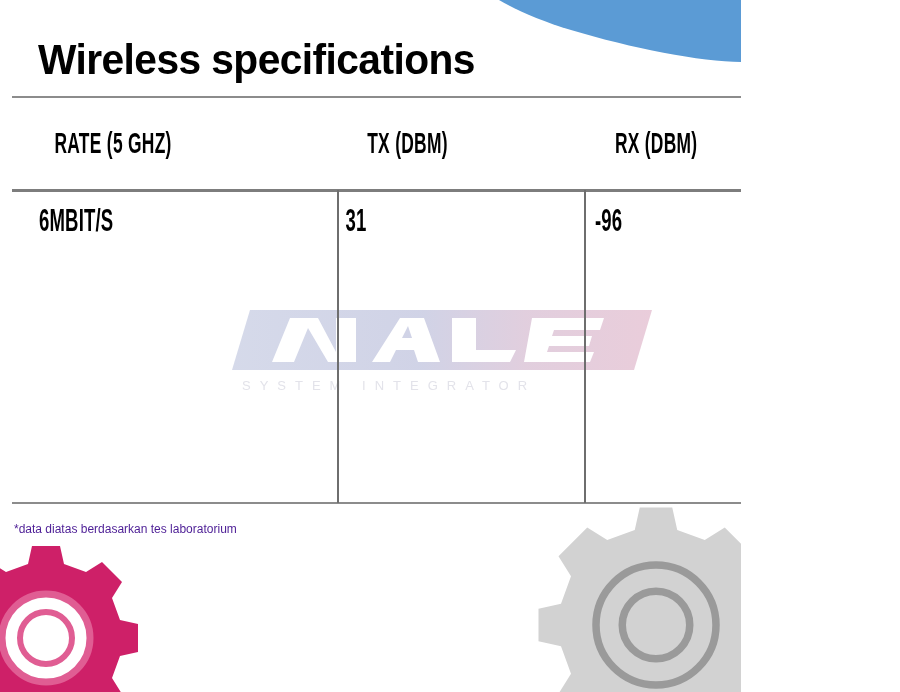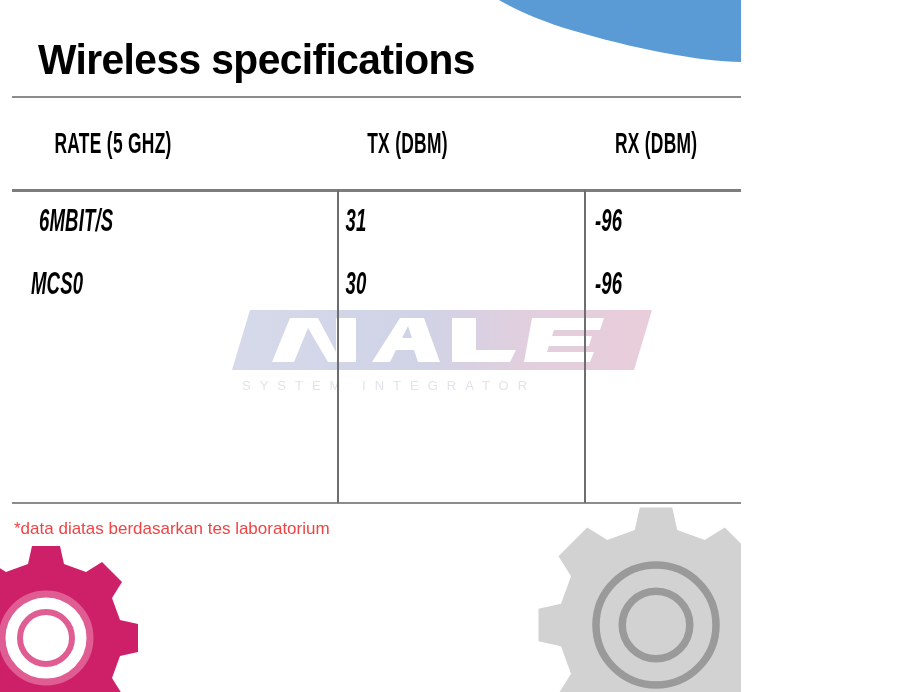--- a/index.html
+++ b/index.html
@@ -135,41 +135,40 @@
   }
   thead th {
     height: 93px;
     font-size: 27px;
     letter-spacing: 0.5px;
   }
   tbody td {
     height: 63px;
     font-size: 28px;
     letter-spacing: 0.3px;
-    font-style: italic;
   }
   .cond {
     display: inline-block;
     transform: scaleX(0.58);
     transform-origin: center center;
     white-space: nowrap;
   }
   thead th .cond { font-size: 30px; }
   tbody td .cond { font-size: 32px; }
 
   
   .footnote {
     position: absolute;
     left: 14px;
     top: 517px;
     font-family: "Liberation Sans", sans-serif;
     font-weight: normal;
-    font-size: 17px;
+    font-size: 12px;
     line-height: 24px;
-    color: #ef4444;
+    color: #4c1d95;
     white-space: nowrap;
   }
 </style>
 </head>
 <body>
 
 <div id="slide">
 
   <svg class="blue-wave" viewBox="0 0 340 90" preserveAspectRatio="none">
     <path d="M 98,0 L 340,0 L 340,62 C 300,62 230,48 170,30 C 140,21 115,10 98,0 Z" fill="#5B9BD5"></path>
@@ -221,25 +220,20 @@
             <span class="cond">RX (DBM)</span>
           </th>
         </tr>
       </thead>
       <tbody>
         <tr>
           <td><span class="cond">6MBIT/S</span></td>
           <td><span class="cond">31</span></td>
           <td><span class="cond">-96</span></td>
         </tr>
-        <tr>
-          <td><span class="cond">MCS0</span></td>
-          <td><span class="cond">30</span></td>
-          <td><span class="cond">-96</span></td>
-        </tr>
       </tbody>
     </table>
   </div>
 
   <div class="footnote">*data diatas berdasarkan tes laboratorium</div>
 
   <svg class="gear-pink" viewBox="0 0 200 200">
     <g transform="translate(100,100)">
       <path fill="#CE2068" d="
         M -14,-92 L 14,-92 L 18,-74 L 40,-66 L 56,-76 L 76,-56 L 66,-40 L 74,-18

